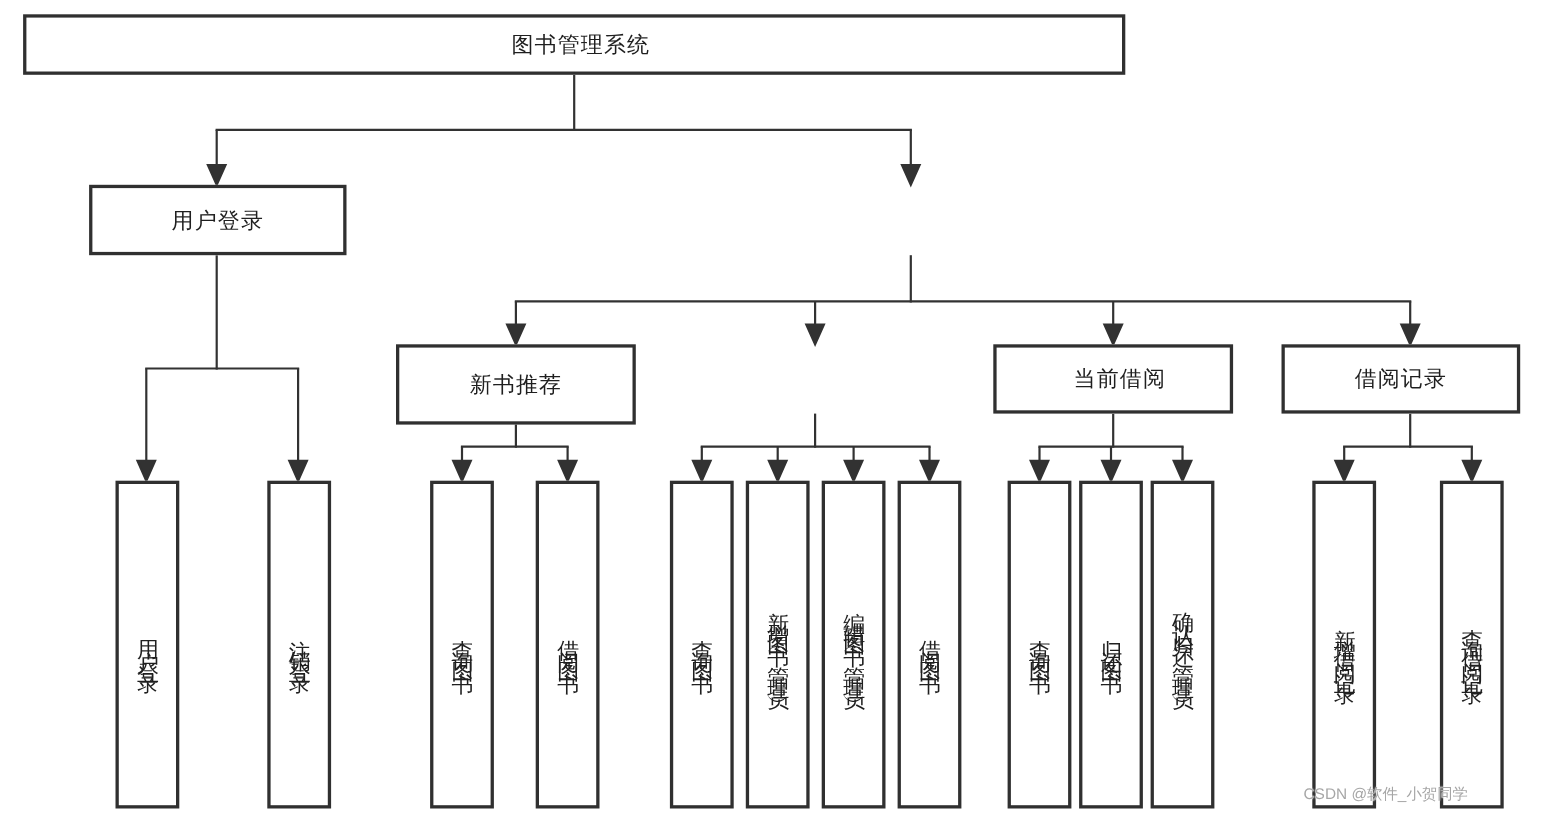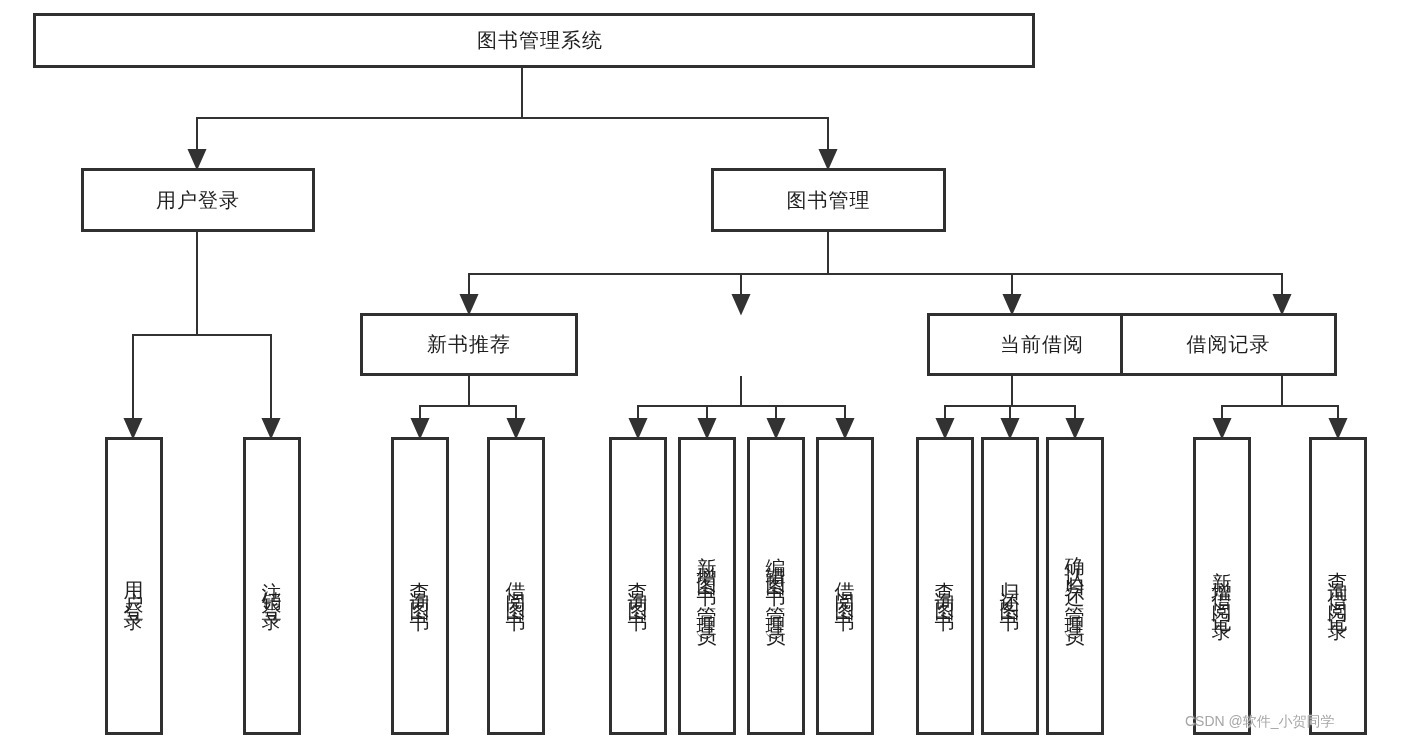--- a/index.html
+++ b/index.html
@@ -35,27 +35,27 @@
   }
   .box.v .label {
     writing-mode: vertical-rl;
     text-orientation: mixed;
     font-size: 20px;
     line-height: 1;
     letter-spacing: 10px;
     white-space: nowrap;
   }
   
-  #node-root            { left: 33px;   top: 13px;  width: 1002px; height: 55px; padding-left: 12px; }
+  #node-root            { left: 21px;   top: 13px;  width: 1002px; height: 55px; padding-left: 12px; }
   #node-user-login      { left: 81px;   top: 168px; width: 234px;  height: 64px; }
   #node-book-management { left: 711px;  top: 168px; width: 235px;  height: 64px; }
-  #node-new-book-recommend { left: 360px;  top: 313px; width: 218px; height: 63px; }
+  #node-new-book-recommend { left: 360px;  top: 313px; width: 218px; height: 73px; }
   #node-book-borrow        { left: 633px;  top: 313px; width: 217px; height: 63px; }
-  #node-current-borrow     { left: 927px;  top: 313px; width: 218px; height: 63px; padding-left: 12px; }
-  #node-borrow-records     { left: 1120px; top: 313px; width: 217px; height: 63px; }
+  #node-current-borrow     { left: 903px;  top: 313px; width: 218px; height: 63px; padding-left: 12px; }
+  #node-borrow-records     { left: 1165px; top: 313px; width: 217px; height: 63px; }
   .leaf { top: 437px; width: 58px; height: 298px; }
   #leaf-user-login          { left: 105px; }
   #leaf-logout-login        { left: 243px; }
   #leaf-query-books-recommend { left: 391px; }
   #leaf-borrow-books-recommend{ left: 487px; }
   #leaf-query-books-borrow  { left: 609px; }
   #leaf-add-books-admin     { left: 678px; }
   #leaf-edit-books-admin    { left: 747px; }
   #leaf-borrow-books        { left: 816px; }
   #leaf-query-books-current { left: 916px; }
@@ -143,23 +143,20 @@
     </g>
   </svg>
 
   <div class="box h" id="node-root">
     <span class="label">图书管理系统</span>
   </div>
 
   <div class="box h" id="node-user-login">
     <span class="label">用户登录</span>
   </div>
-  <div class="box h" id="node-book-management">
-    <span class="label">图书管理</span>
-  </div>
 
   <div class="box h" id="node-new-book-recommend">
     <span class="label">新书推荐</span>
   </div>
   <div class="box h" id="node-current-borrow">
     <span class="label">当前借阅</span>
   </div>
   <div class="box h" id="node-borrow-records">
     <span class="label">借阅记录</span>
   </div>

